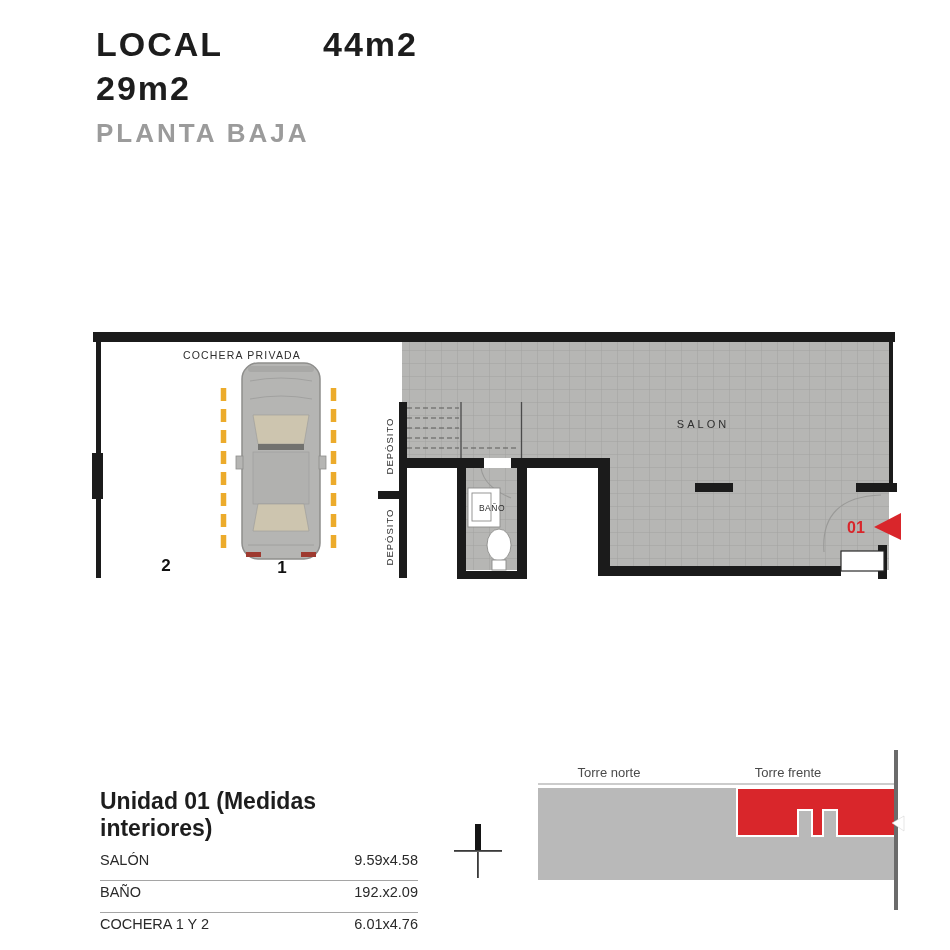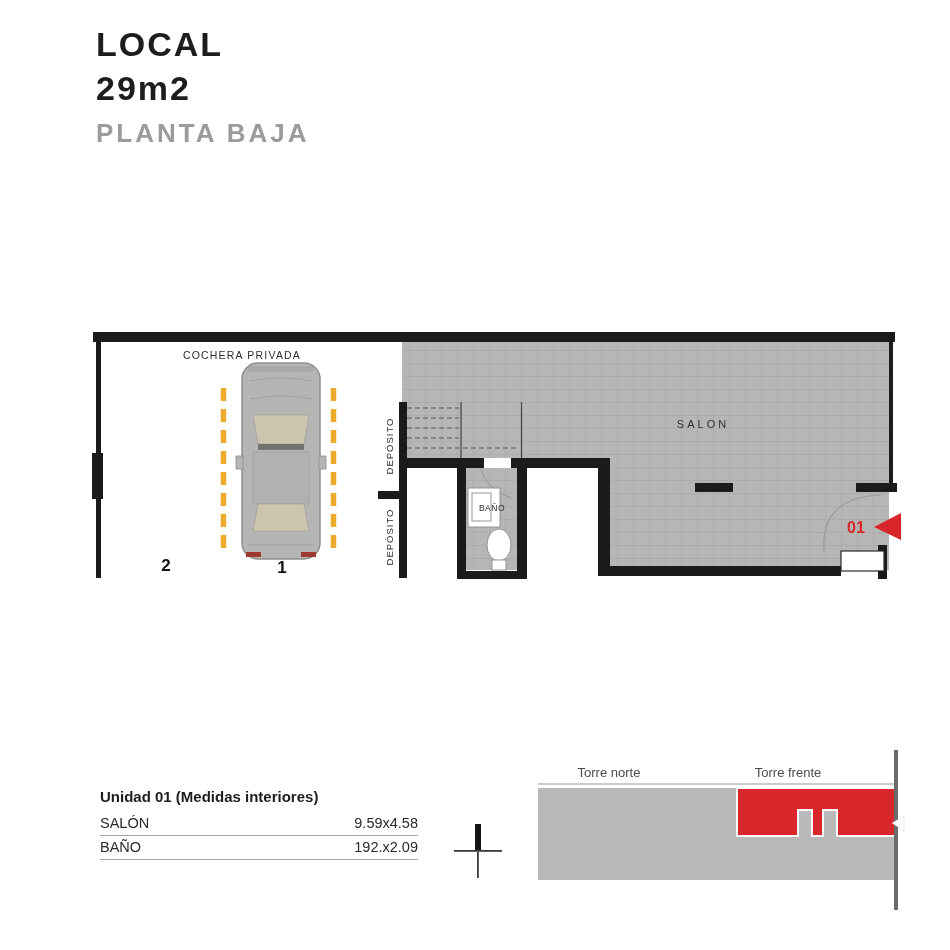--- a/index.html
+++ b/index.html
@@ -26,36 +26,37 @@
   .hatch{fill:url(#tiles);}
   .plan-label{fill:#2e2e2e;font-family:"Liberation Sans",sans-serif;}
   .red-fill{fill:var(--accent-red);}
   .yellow-line{stroke:var(--parking-yellow);stroke-width:5.5;stroke-dasharray:13 8;fill:none;}
   .arc{fill:none;stroke:#9a9a98;stroke-width:1.1;}
   .stair-line{stroke:#4a4a4a;stroke-width:1.3;}
   .stair-tread{stroke:#5a5a58;stroke-width:1;stroke-dasharray:5 3;}
   .fixture{fill:#ffffff;stroke:#8c8c8a;stroke-width:0.9;}
   
   .measures{position:absolute;left:100px;top:788px;width:318px;color:#2a2a2a;}
-  .measures-title{font-size:15px;font-weight:bold;margin-bottom:7px;color:#1d1d1d;}
-  .measure-row{display:flex;justify-content:space-between;font-size:14.5px;padding:3px 0 4px 0;}
+  .measures-title{font-size:23px;font-weight:bold;margin-bottom:7px;color:#1d1d1d;}
+  .measure-row{display:flex;justify-content:space-between;font-size:14.5px;padding:3px 0 12px 0;}
   .measure-row.sep{border-bottom:1px solid #a5a5a5;}
   
   .compass-svg{position:absolute;left:452px;top:797px;}
   .siteplan-svg{position:absolute;left:535px;top:746px;}
   .site-label{fill:#4a4a4a;font-family:"Liberation Sans",sans-serif;font-size:13px;}
 </style>
 </head>
 <body>
 
 <div class="canvas">
 
   <div class="title-block">
     <div class="title-row">
       <span>LOCAL</span>
+      <span>44m2</span>
     </div>
     <div class="title-row">
       <span>29m2</span>
     </div>
     <div class="subtitle">PLANTA BAJA</div>
   </div>
 
   <svg class="plan-svg" width="815" height="260" viewBox="0 0 815 260">
     <defs>
       <pattern id="tiles" width="16" height="13" patternUnits="userSpaceOnUse">
@@ -148,20 +149,24 @@
   <div class="measures">
     <div class="measures-title">Unidad 01 (Medidas interiores)</div>
     <div class="measure-row sep">
       <span>SALÓN</span>
       <span>9.59x4.58</span>
     </div>
     <div class="measure-row sep">
       <span>BAÑO</span>
       <span>192.x2.09</span>
     </div>
+    <div class="measure-row">
+      <span>COCHERA 1 Y 2</span>
+      <span>6.01x4.76</span>
+    </div>
   </div>
 
   <svg class="compass-svg" width="52" height="88" viewBox="0 0 52 88">
     <text x="26" y="20" font-size="20" font-weight="bold" fill="#1d1d1d" text-anchor="middle" font-family="Liberation Sans, sans-serif"></text>
     <rect x="23" y="27" width="6" height="27" fill="#141414"></rect>
     <rect x="2" y="53" width="48" height="1.8" fill="#3a3a3a"></rect>
     <rect x="25" y="55" width="1.8" height="26" fill="#3a3a3a"></rect>
   </svg>
 
   <svg class="siteplan-svg" width="380" height="170" viewBox="0 0 380 170">

